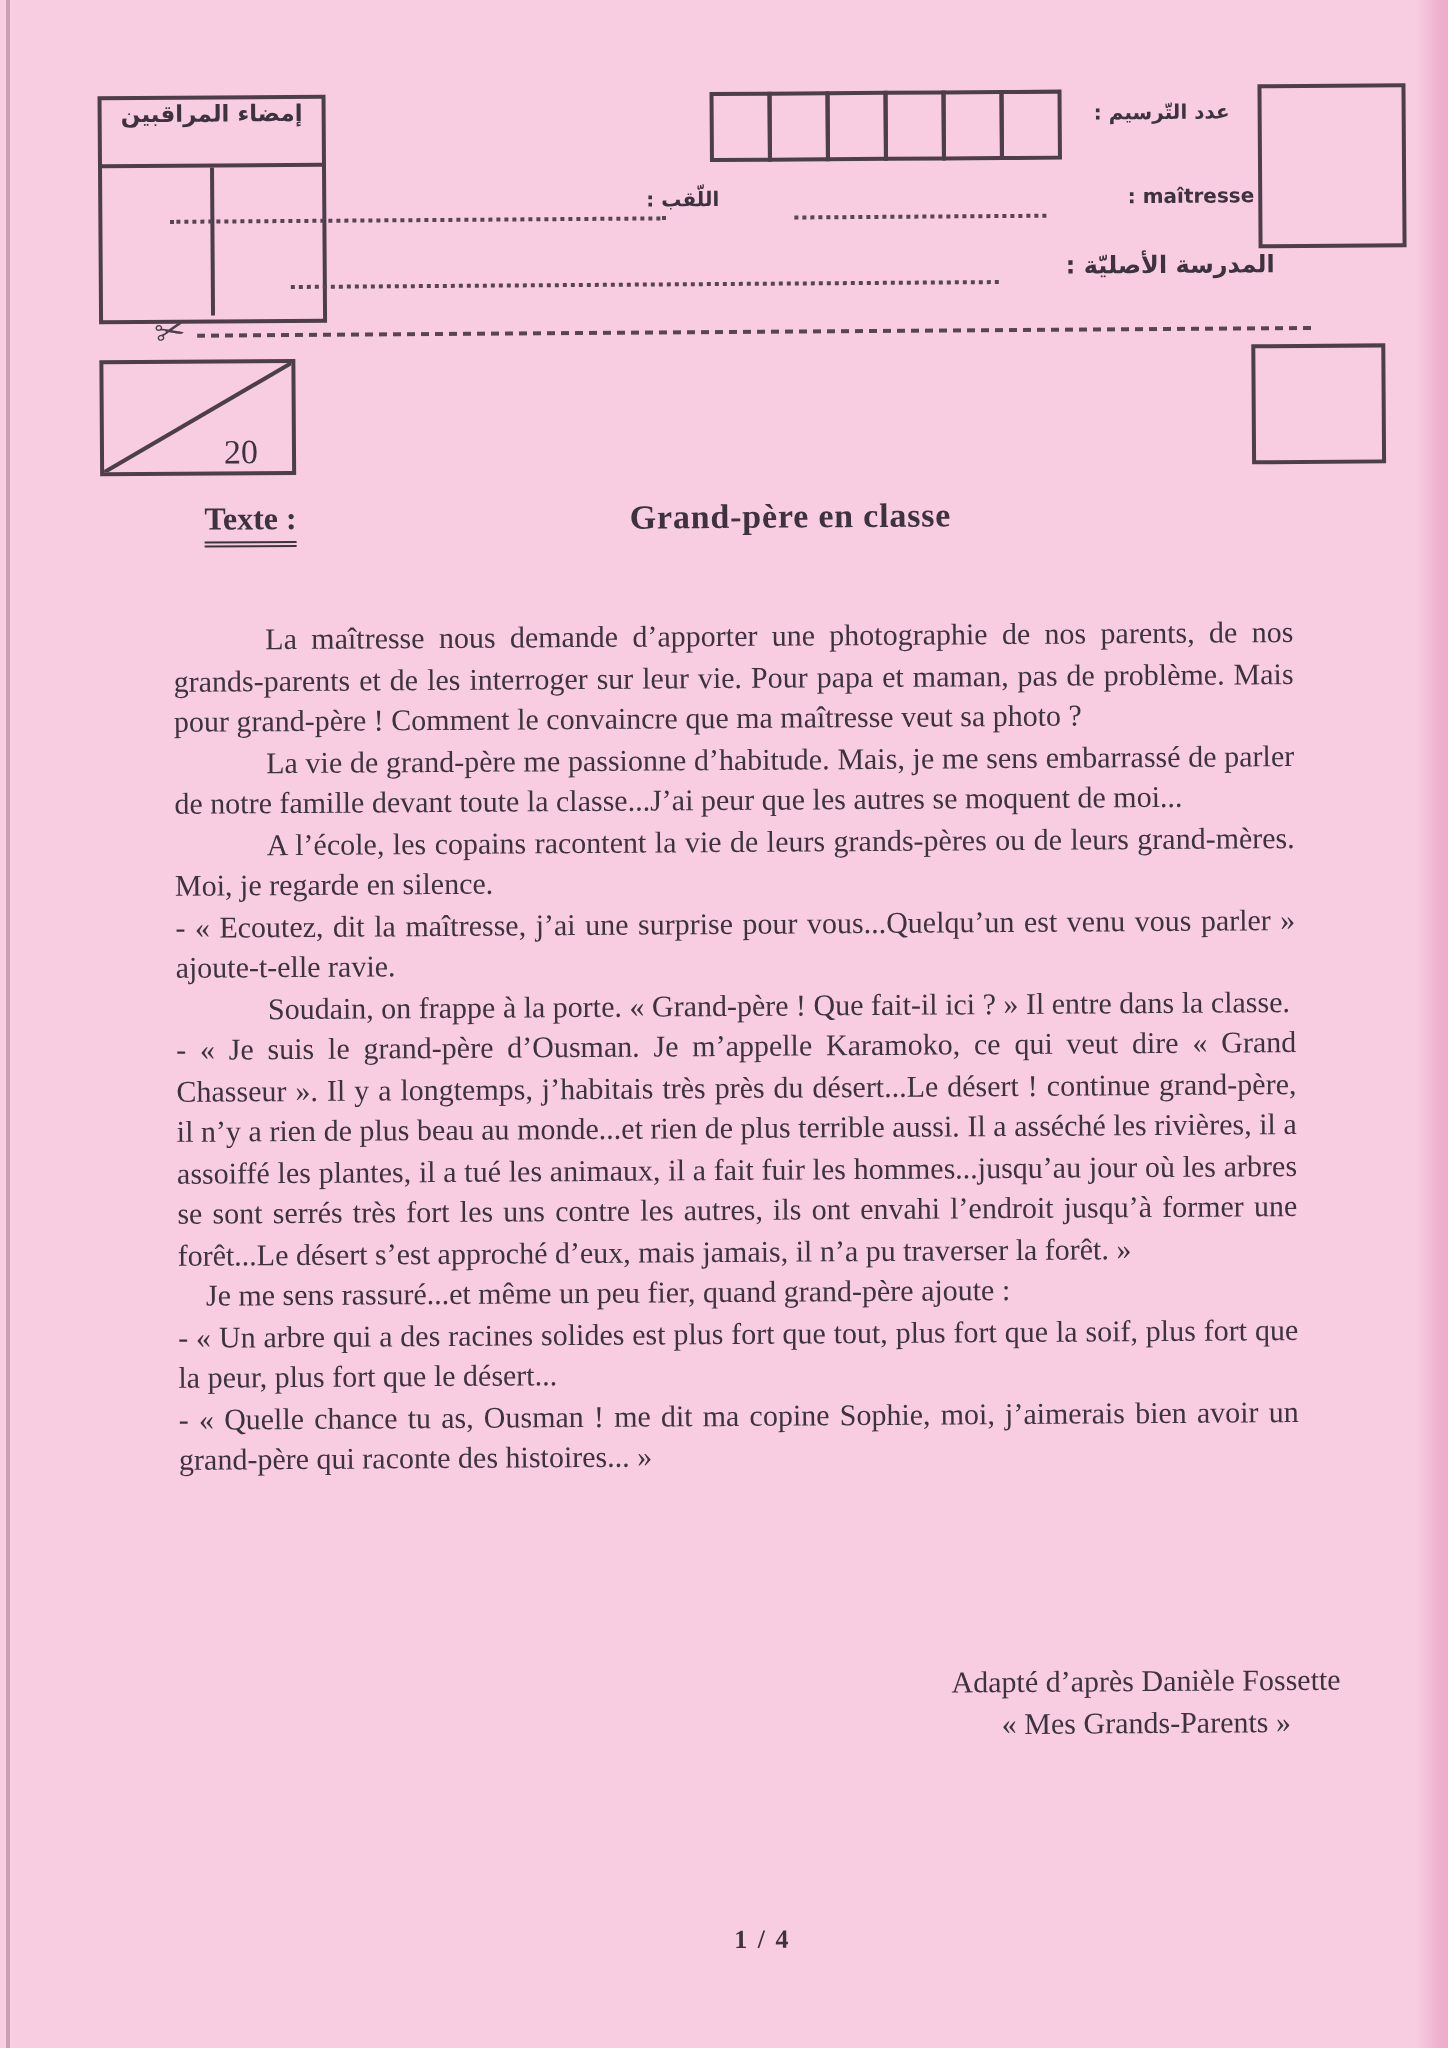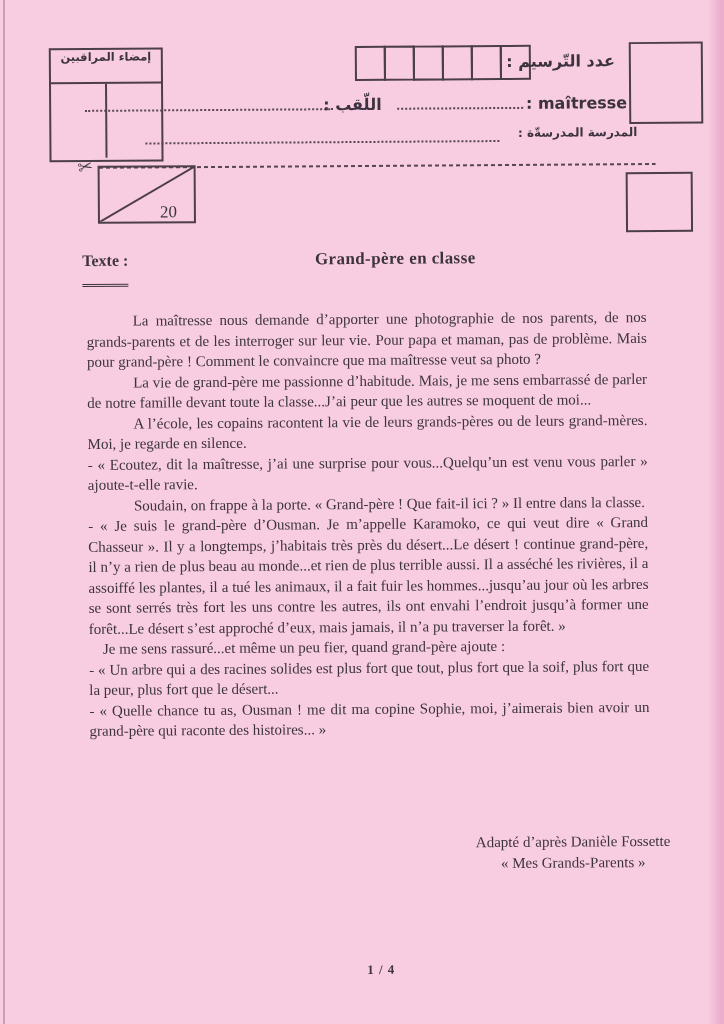--- a/index.html
+++ b/index.html
@@ -31,46 +31,46 @@
   .sup-col + .sup-col{border-left:0;border-right:0;}
   .sup-col.first{border-right:2px solid var(--line);}
 
   .digit-cells{position:absolute;left:358px;top:46px;display:flex;}
   .digit-cell{width:27px;height:31px;border:2px solid var(--line);}
   .digit-cell + .digit-cell{margin-left:-2px;}
 
   .regnum-box{left:632px;top:44px;width:70px;height:78px;}
   .corner-box{left:628px;top:174px;width:63px;height:56px;}
 
-  .ar{font-family:"DejaVu Sans",sans-serif;font-weight:bold;font-size:16px;
+  .ar{font-family:"DejaVu Sans",sans-serif;font-weight:bold;font-size:10px;
       direction:rtl;white-space:nowrap;color:var(--ink);}
   .regnum-label{position:absolute;right:106px;top:53px;}
   .name-label{position:absolute;right:94px;top:95px;}
   .surname-label{position:absolute;left:326px;top:95px;}
   .school-label{position:absolute;right:84px;top:127px;font-size:12px;}
 
   .dotted{position:absolute;height:4px;border-bottom:2px dotted var(--dots);}
   .dots-surname{left:88px;top:104px;width:248px;}
   .dots-name{left:400px;top:104px;width:126px;}
   .dots-school{left:148px;top:137px;width:354px;}
 
   
   .scissors-icon{position:absolute;left:80px;top:154px;font-size:18px;color:var(--line);
     font-family:"DejaVu Sans",sans-serif;transform:rotate(-12deg);}
   .cut-line{position:absolute;left:101px;top:165px;width:557px;height:2px;
     background:repeating-linear-gradient(90deg,var(--dots) 0 4px,transparent 4px 7px);}
 
   
-  .score-box{left:52px;top:164px;width:94px;height:54px;margin-left:48px;}
+  .score-box{left:52px;top:178px;width:94px;height:54px;}
   .score-box svg{position:absolute;inset:0;width:100%;height:100%;}
   .score-value{position:absolute;right:17px;bottom:1px;font-size:17px;line-height:1;}
 
   
-  .text-label{position:absolute;left:84px;top:250px;font-weight:bold;font-size:16px;
-    border-bottom:3px double var(--ink);padding-bottom:14px;}
+  .text-label{position:absolute;left:104px;top:250px;font-weight:bold;font-size:16px;
+    border-bottom:3px double var(--ink);padding-bottom:1px;}
   .doc-title{position:absolute;left:110px;right:40px;top:249px;text-align:center;
     font-weight:bold;font-size:17px;letter-spacing:.4px;}
 
   .body-text{position:absolute;left:88px;top:309px;width:560px;
     font-size:15px;line-height:20.5px;text-align:justify;}
   .para{margin:0;}
   .para.indent{text-indent:46px;}
   .para.indent-small{text-indent:14px;}
   .para.flush{text-indent:0;}
 
@@ -109,21 +109,21 @@
 
   <span class="ar regnum-label">عدد التّرسيم :</span>
   <div class="box regnum-box"></div>
 
   <div class="dotted dots-surname"></div>
   <span class="ar surname-label">اللّقب :</span>
   <div class="dotted dots-name"></div>
   <span class="ar name-label">maîtresse :</span>
 
   <div class="dotted dots-school"></div>
-  <span class="ar school-label">المدرسة المدرسةّة :</span>
+  <span class="ar school-label">المدرسة الأصليّة :</span>
 
   <span class="scissors-icon">✂</span>
   <div class="cut-line"></div>
 
   <div class="box score-box">
     <svg viewBox="0 0 94 54" preserveAspectRatio="none">
       <line x1="0" y1="54" x2="94" y2="0" stroke="#4c3e4a" stroke-width="2"></line>
     </svg>
     <span class="score-value">20</span>
   </div>

